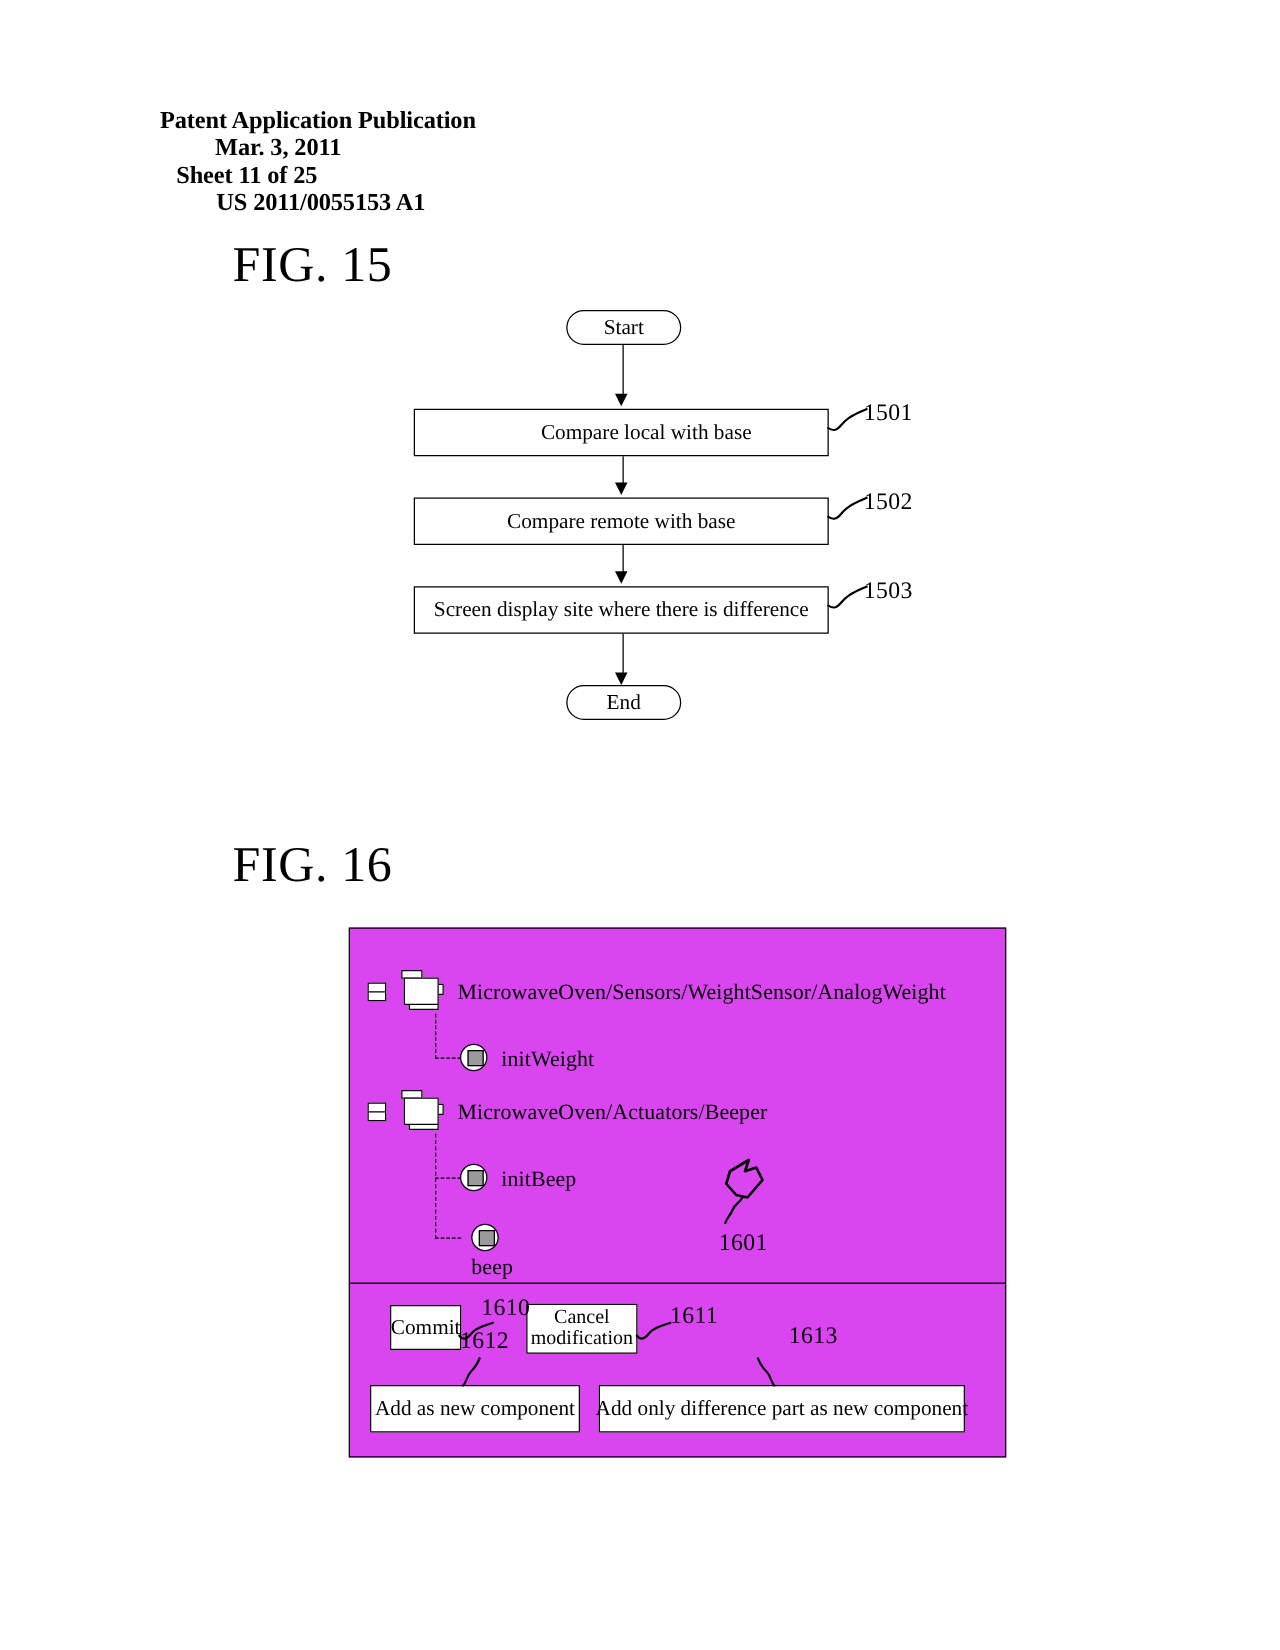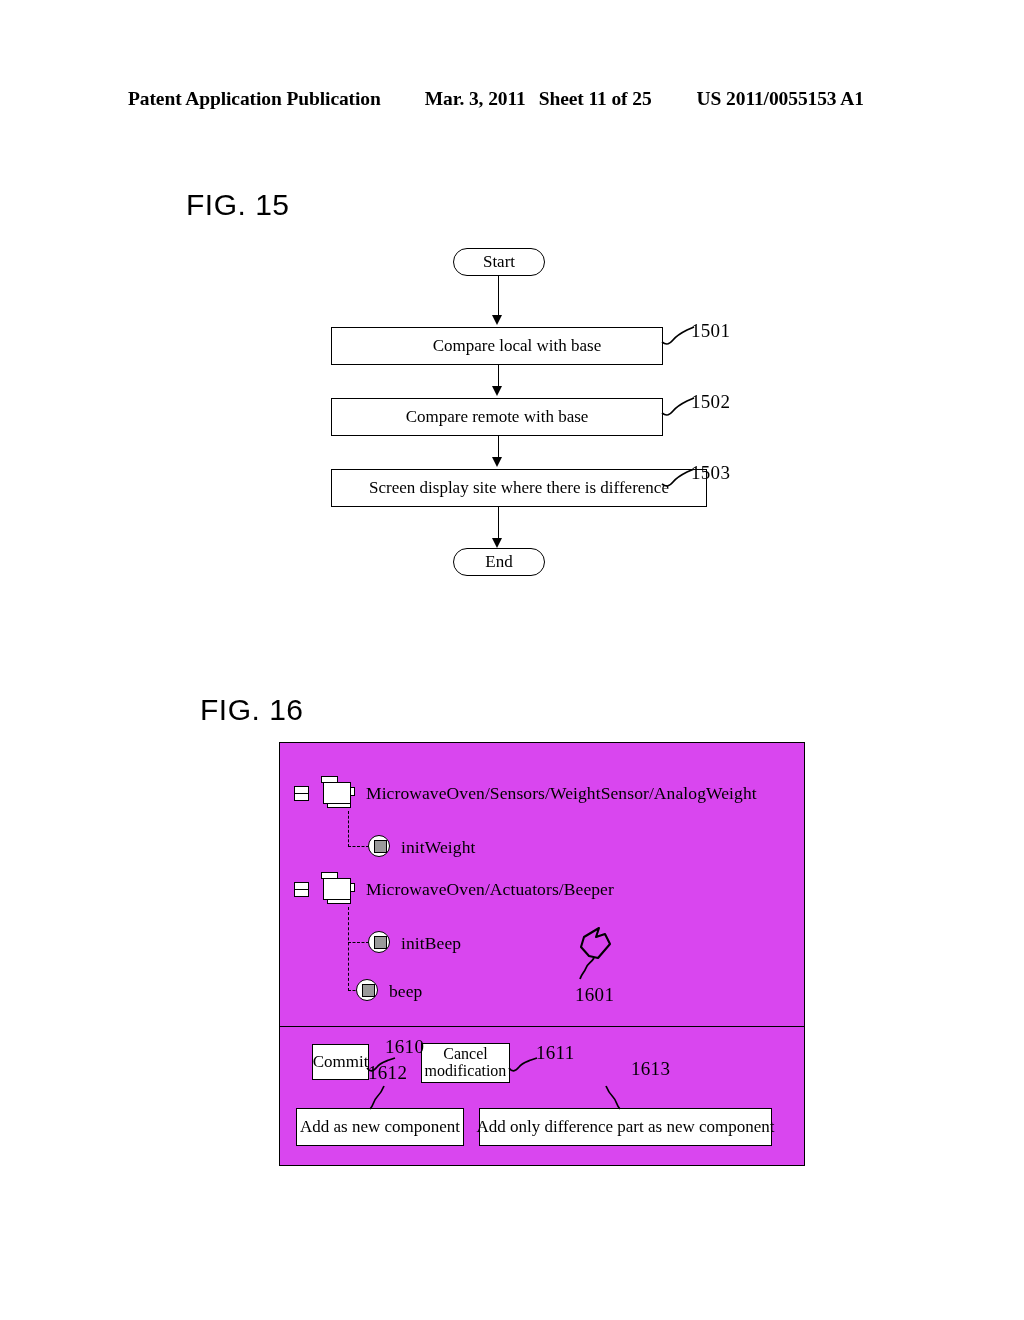--- a/index.html
+++ b/index.html
@@ -18,43 +18,44 @@
   }
 
   
   #page-header {
     position: absolute;
     left: 128px;
     top: 86px;
     width: 768px;
     height: 26px;
     display: flex;
-    align-items: center;
+    align-items: flex-start;
     font-family: "Liberation Serif", "DejaVu Serif", serif;
     font-weight: bold;
     font-size: 19.5px;
     letter-spacing: -0.1px;
     white-space: nowrap;
+    flex-direction: column;
   }
   #page-header .hdr-pub { }
   #page-header .hdr-date { margin-left: 44px; }
   #page-header .hdr-sheet { margin-left: 13px; }
   #page-header .hdr-docnum { margin-left: 45px; }
 
   
   .fig-title {
     position: absolute;
-    font-family: Liberation Sans, sans-serif;
-    font-size: 30px;
+    font-family: Liberation Serif, serif;
+    font-size: 40px;
     font-weight: normal;
     letter-spacing: 0.5px;
     white-space: nowrap;
   }
   #fig15-title { left: 186px; top: 188px; }
-  #fig16-title { left: 200px; top: 668px; margin-top: 25px; }
+  #fig16-title { left: 186px; top: 668px; }
 
   
   .flow-box {
     position: absolute;
     border: 1.6px solid #000;
     background: #fff;
     display: flex;
     align-items: center;
     justify-content: center;
     font-size: 17px;
@@ -289,21 +290,21 @@
   <span>Compare remote with base</span>
 </div>
 <svg class="squiggle" style="left:661px; top:395px;" width="34" height="26" viewBox="0 0 34 26">
   <path d="M1 18 C5 21, 8 21, 12 16 C16 11, 20 9, 26 6 L33 3" fill="none" stroke="#000" stroke-width="1.7"></path>
 </svg>
 <div class="callout" style="left:691px; top:391px;">1502</div>
 
 <div class="vline" style="left:498px; top:436px; height:23px;"></div>
 <div class="arrowhead" style="left:492px; top:457px;"></div>
 
-<div class="flow-box" style="left:331px; top:469px; width:376px; height:38px;">
+<div class="flow-box" style="left:331px; top:469px; width:332px; height:38px;">
   <span>Screen display site where there is difference</span>
 </div>
 <svg class="squiggle" style="left:661px; top:466px;" width="34" height="26" viewBox="0 0 34 26">
   <path d="M1 18 C5 21, 8 21, 12 16 C16 11, 20 9, 26 6 L33 3" fill="none" stroke="#000" stroke-width="1.7"></path>
 </svg>
 <div class="callout" style="left:691px; top:462px;">1503</div>
 
 <div class="vline" style="left:498px; top:507px; height:33px;"></div>
 <div class="arrowhead" style="left:492px; top:538px;"></div>
 
@@ -355,21 +356,21 @@
   <div class="tree-hdash" style="left:68px; top:247px; width:21px;"></div>
 
   <div class="tree-row" style="left:88px; top:188px;">
     <span class="method-icon">
       <span class="mi-circle"></span>
       <span class="mi-square"></span>
     </span>
     <span class="tree-label" style="margin-left:9px;">initBeep</span>
   </div>
 
-  <div class="tree-row" style="left:76px; top:236px;">
+  <div class="tree-row" style="left:88px; top:236px;flex-direction:column;">
     <span class="method-icon">
       <span class="mi-circle"></span>
       <span class="mi-square"></span>
     </span>
     <span class="tree-label" style="margin-left:9px;">beep</span>
   </div>
 
   <div class="ui-button" style="left:16px; top:301px; width:57px; height:36px;margin-left:16px;">
     <span>Commit</span>
   </div>

